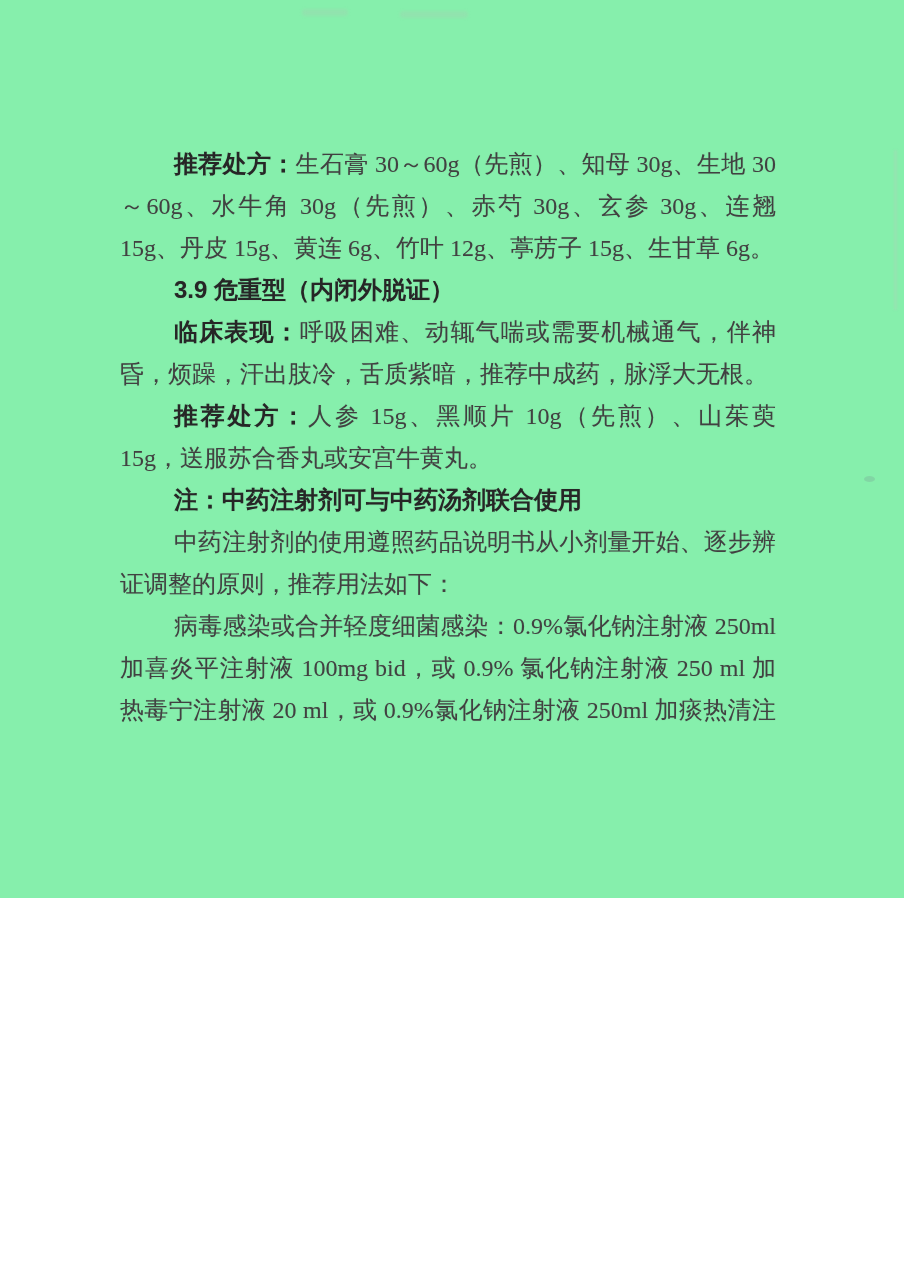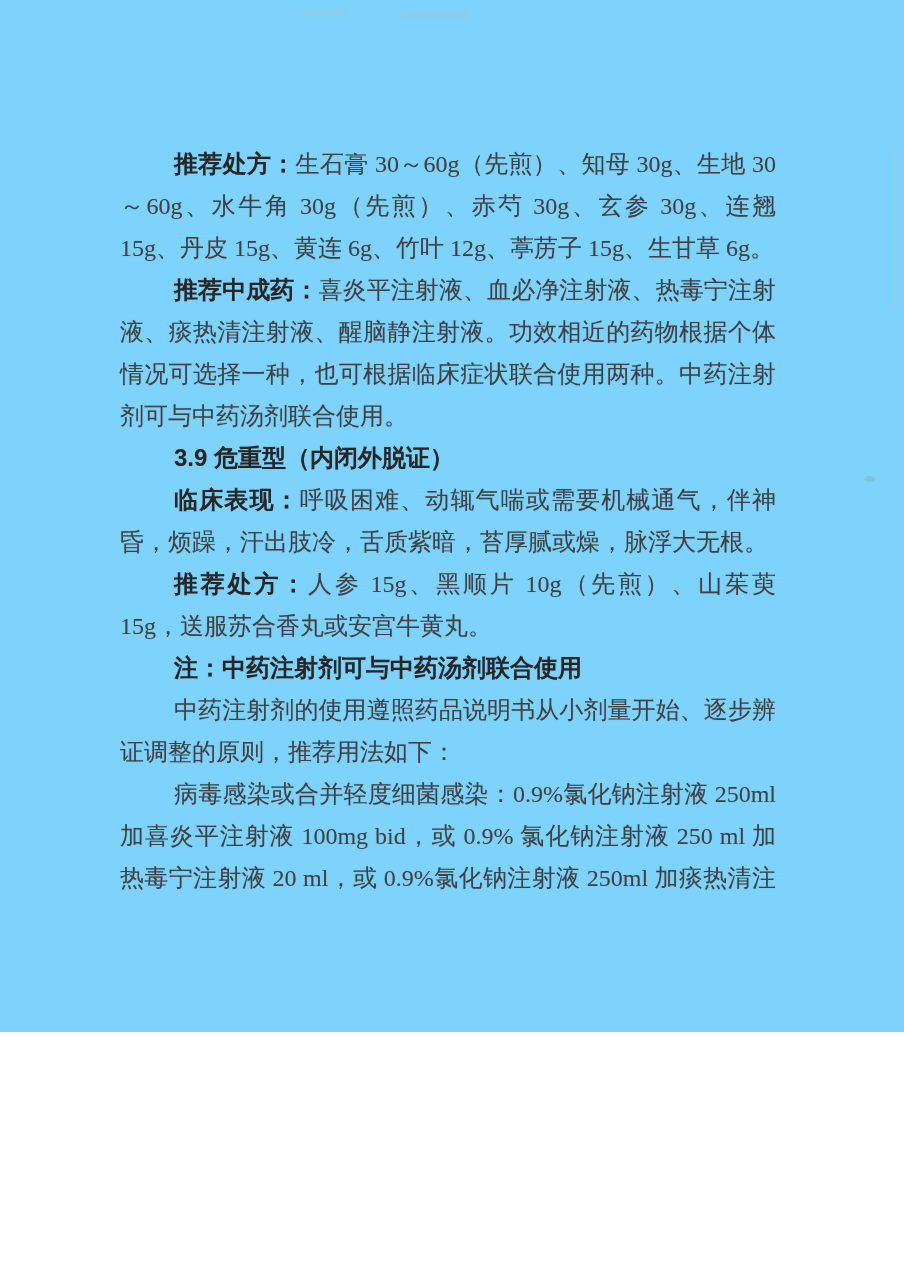--- a/index.html
+++ b/index.html
@@ -4,22 +4,22 @@
 <style>
   * { box-sizing: border-box; }
   html, body { margin: 0; padding: 0; }
   body {
     width: 904px; height: 1280px;
     background: #ffffff;
     font-family: "Liberation Serif", serif;
   }
   .page {
     position: relative;
-    width: 904px; height: 1032px;
-    background: #7dd3fc;
+    width: 904px; height: 898px;
+    background: #86efac;
     overflow: hidden;
   }
   .content {
     position: absolute;
     left: 120px; top: 143px;
     width: 656px;
   }
   .para {
     margin: 0;
     font-size: 24px;
@@ -90,23 +90,22 @@
 <div class="page">
 
   <div class="scan-smudge smudge-a"></div>
   <div class="scan-smudge smudge-b"></div>
   <div class="scan-smudge smudge-c"></div>
   <div class="edge-mark"></div>
   <div class="scan-speck"></div>
 
   <div class="content" id="doc-content">
       <p class="para"><span class="lead">推荐处方：</span><span class="body-text">生石膏 30～60g（先煎）、知母 30g、生地 30～60g、水牛角 30g（先煎）、赤芍 30g、玄参 30g、连翘 15g、丹皮 15g、黄连 6g、竹叶 12g、葶苈子 15g、生甘草 6g。</span></p>
-      <p class="para"><span class="lead">推荐中成药：</span><span class="body-text">喜炎平注射液、血必净注射液、热毒宁注射液、痰热清注射液、醒脑静注射液。功效相近的药物根据个体情况可选择一种，也可根据临床症状联合使用两种。中药注射剂可与中药汤剂联合使用。</span></p>
       <p class="heading"><span class="lead">3.9 危重型（内闭外脱证）</span></p>
-      <p class="para"><span class="lead">临床表现：</span><span class="body-text">呼吸困难、动辄气喘或需要机械通气，伴神昏，烦躁，汗出肢冷，舌质紫暗，苔厚腻或燥，脉浮大无根。</span></p>
+      <p class="para"><span class="lead">临床表现：</span><span class="body-text">呼吸困难、动辄气喘或需要机械通气，伴神昏，烦躁，汗出肢冷，舌质紫暗，推荐中成药，脉浮大无根。</span></p>
       <p class="para"><span class="lead">推荐处方：</span><span class="body-text">人参 15g、黑顺片 10g（先煎）、山茱萸 15g，送服苏合香丸或安宫牛黄丸。</span></p>
       <p class="heading"><span class="lead">注：中药注射剂可与中药汤剂联合使用</span></p>
       <p class="para"><span class="body-text">中药注射剂的使用遵照药品说明书从小剂量开始、逐步辨证调整的原则，推荐用法如下：</span></p>
       <p class="para fill-last"><span class="body-text">病毒感染或合并轻度细菌感染：0.9%氯化钠注射液 250ml 加喜炎平注射液 100mg bid，或 0.9% 氯化钠注射液 250 ml 加热毒宁注射液 20 ml，或 0.9%氯化钠注射液 250ml 加痰热清注</span></p>
     </div>
 
   <div class="footer">
     <span class="dash">—</span>
     <span class="pageno">13</span>
     <span class="dash">—</span>

